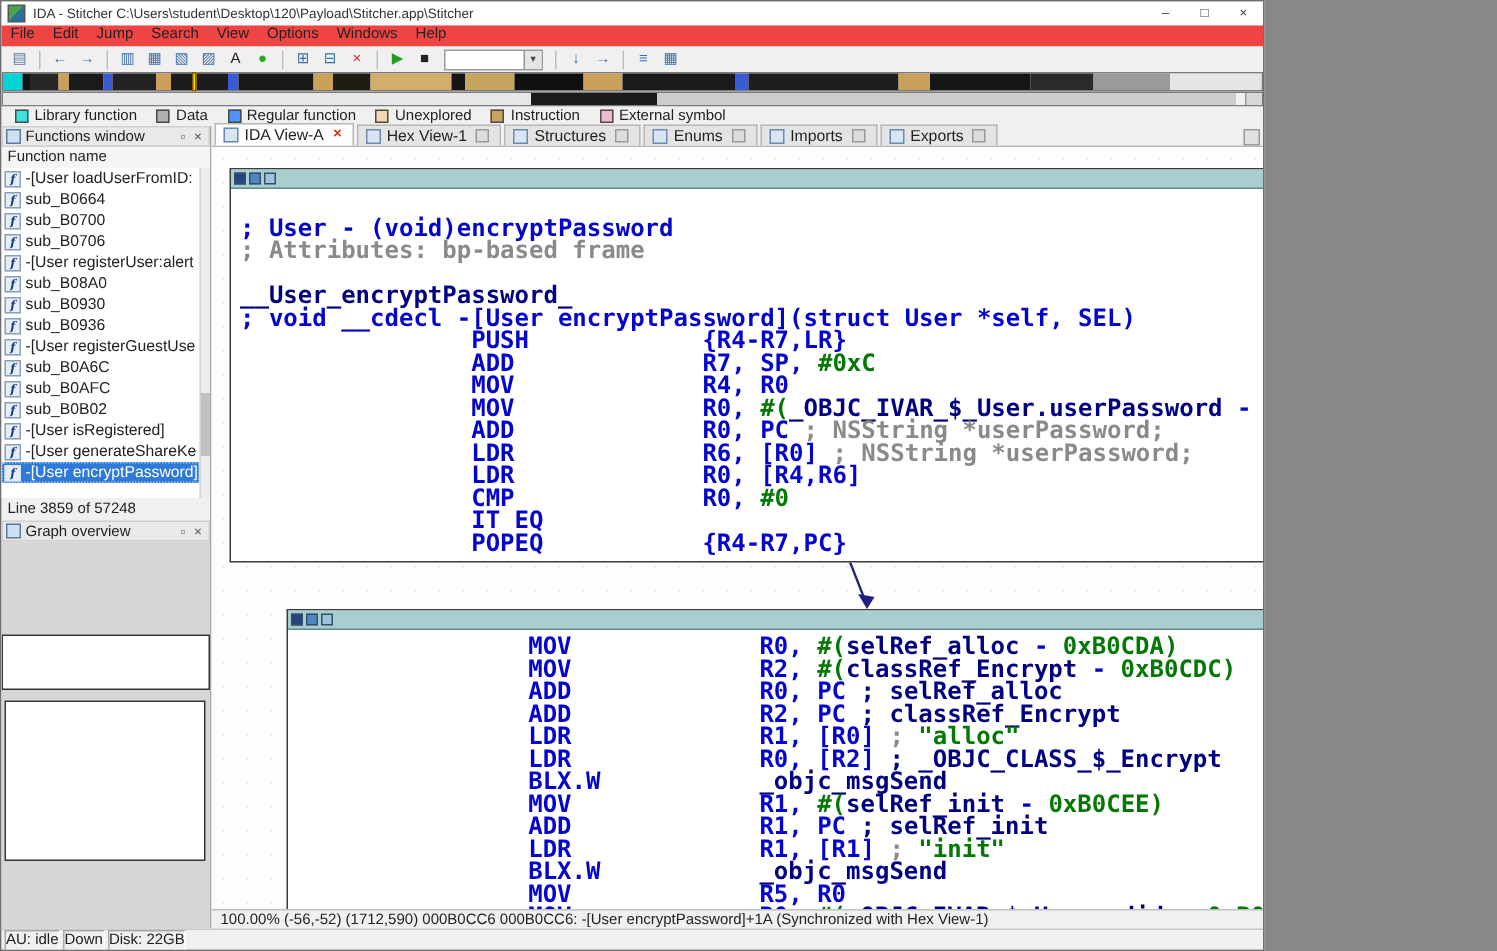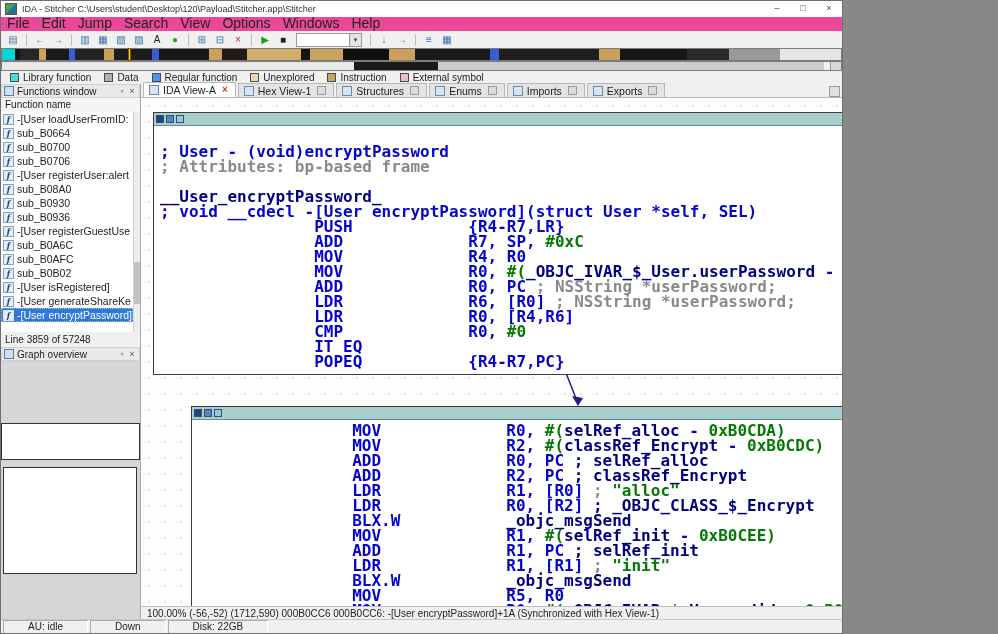--- a/index.html
+++ b/index.html
@@ -9,22 +9,22 @@
 
   
   .titlebar{position:absolute;left:0;top:0;right:0;height:16px;background:#ffffff;
             display:flex;align-items:center;font-size:9px;color:#333;}
   .app-icon{width:10px;height:10px;margin:0 5px 0 4px;flex:0 0 auto;
             background:linear-gradient(135deg,#47a447 0 50%,#2c6e9e 50% 100%);border:1px solid #555;}
   .title-text{flex:1;white-space:nowrap;overflow:hidden;}
   .winbtn{width:26px;height:16px;text-align:center;line-height:15px;font-size:9px;color:#444;flex:0 0 auto;}
 
   
-  .menubar{position:absolute;top:16px;left:0;right:0;height:14px;background:#ec4899;
-           display:flex;align-items:flex-end;font-size:14px;}
+  .menubar{position:absolute;top:16px;left:0;right:0;height:14px;background:#ef4444;
+           display:flex;align-items:flex-start;font-size:10px;}
   .menu-item{padding:0 6px;}
 
   
   .toolbar{position:absolute;top:30px;left:0;right:0;height:17px;background:#f0f0f0;
            display:flex;align-items:center;padding-left:3px;border-bottom:1px solid #dcdcdc;}
   .tb-btn{width:16px;height:14px;font-size:10px;line-height:14px;text-align:center;margin:0 1px;}
   .tb-sep{width:1px;height:12px;background:#bdbdbd;margin:0 4px;}
   .tb-combo{width:64px;height:12px;background:#fff;border:1px solid #9a9a9a;margin:0 4px;position:relative;}
   .tb-combo-arrow{position:absolute;right:0;top:0;width:11px;height:100%;background:#e4e4e4;
                   border-left:1px solid #9a9a9a;font-size:7px;line-height:11px;text-align:center;color:#444;}
@@ -97,21 +97,21 @@
   .tk-g{color:#047804;}
   .tk-c{color:#8a8a8a;}
   .edge-svg{position:absolute;left:0;top:0;width:858px;height:508px;pointer-events:none;}
 
   
   .view-status{position:absolute;left:140px;right:0;top:605px;height:15px;background:#f0f0f0;
                border-top:1px solid #c0c0c0;font-size:10px;line-height:14px;padding-left:6px;
                white-space:nowrap;box-sizing:border-box;overflow:hidden;}
   .statusbar{position:absolute;left:0;right:0;bottom:0;height:14px;background:#f0f0f0;border-top:1px solid #c8c8c8;
              display:flex;align-items:center;font-size:10px;box-sizing:border-box;}
-  .sb-cell{border:1px solid;border-color:#aaa #fff #fff #aaa;padding:0 24px;height:12px;line-height:11px;margin-left:2px;white-space:nowrap;}
+  .sb-cell{border:1px solid;border-color:#aaa #fff #fff #aaa;padding:0 0;height:12px;line-height:11px;margin-left:2px;white-space:nowrap;}
 </style>
 </head>
 <body>
 
 <div class="app">
 
   <div class="titlebar">
     <span class="app-icon"></span>
     <span class="title-text">IDA - Stitcher C:\Users\student\Desktop\120\Payload\Stitcher.app\Stitcher</span>
     <span class="winbtn">–</span>

